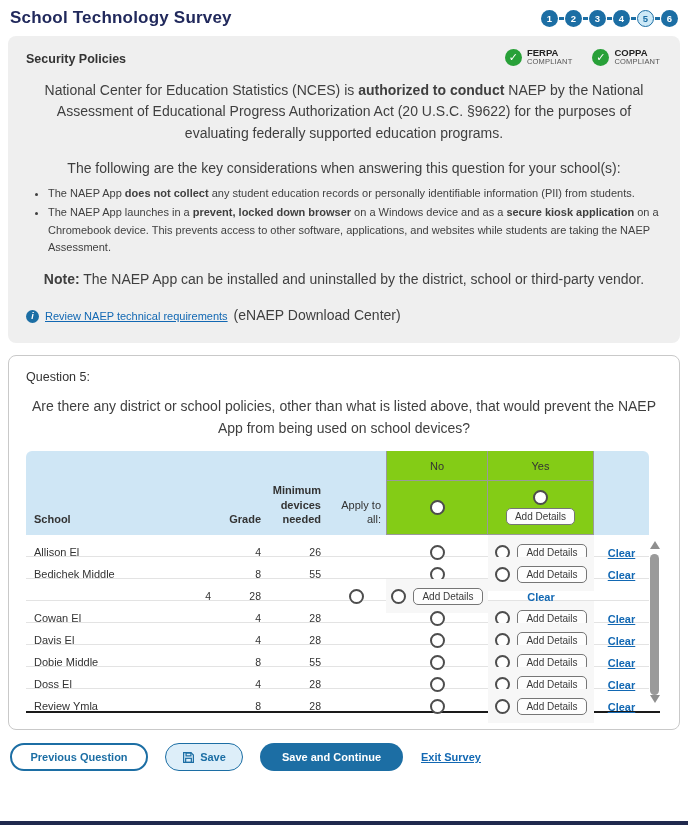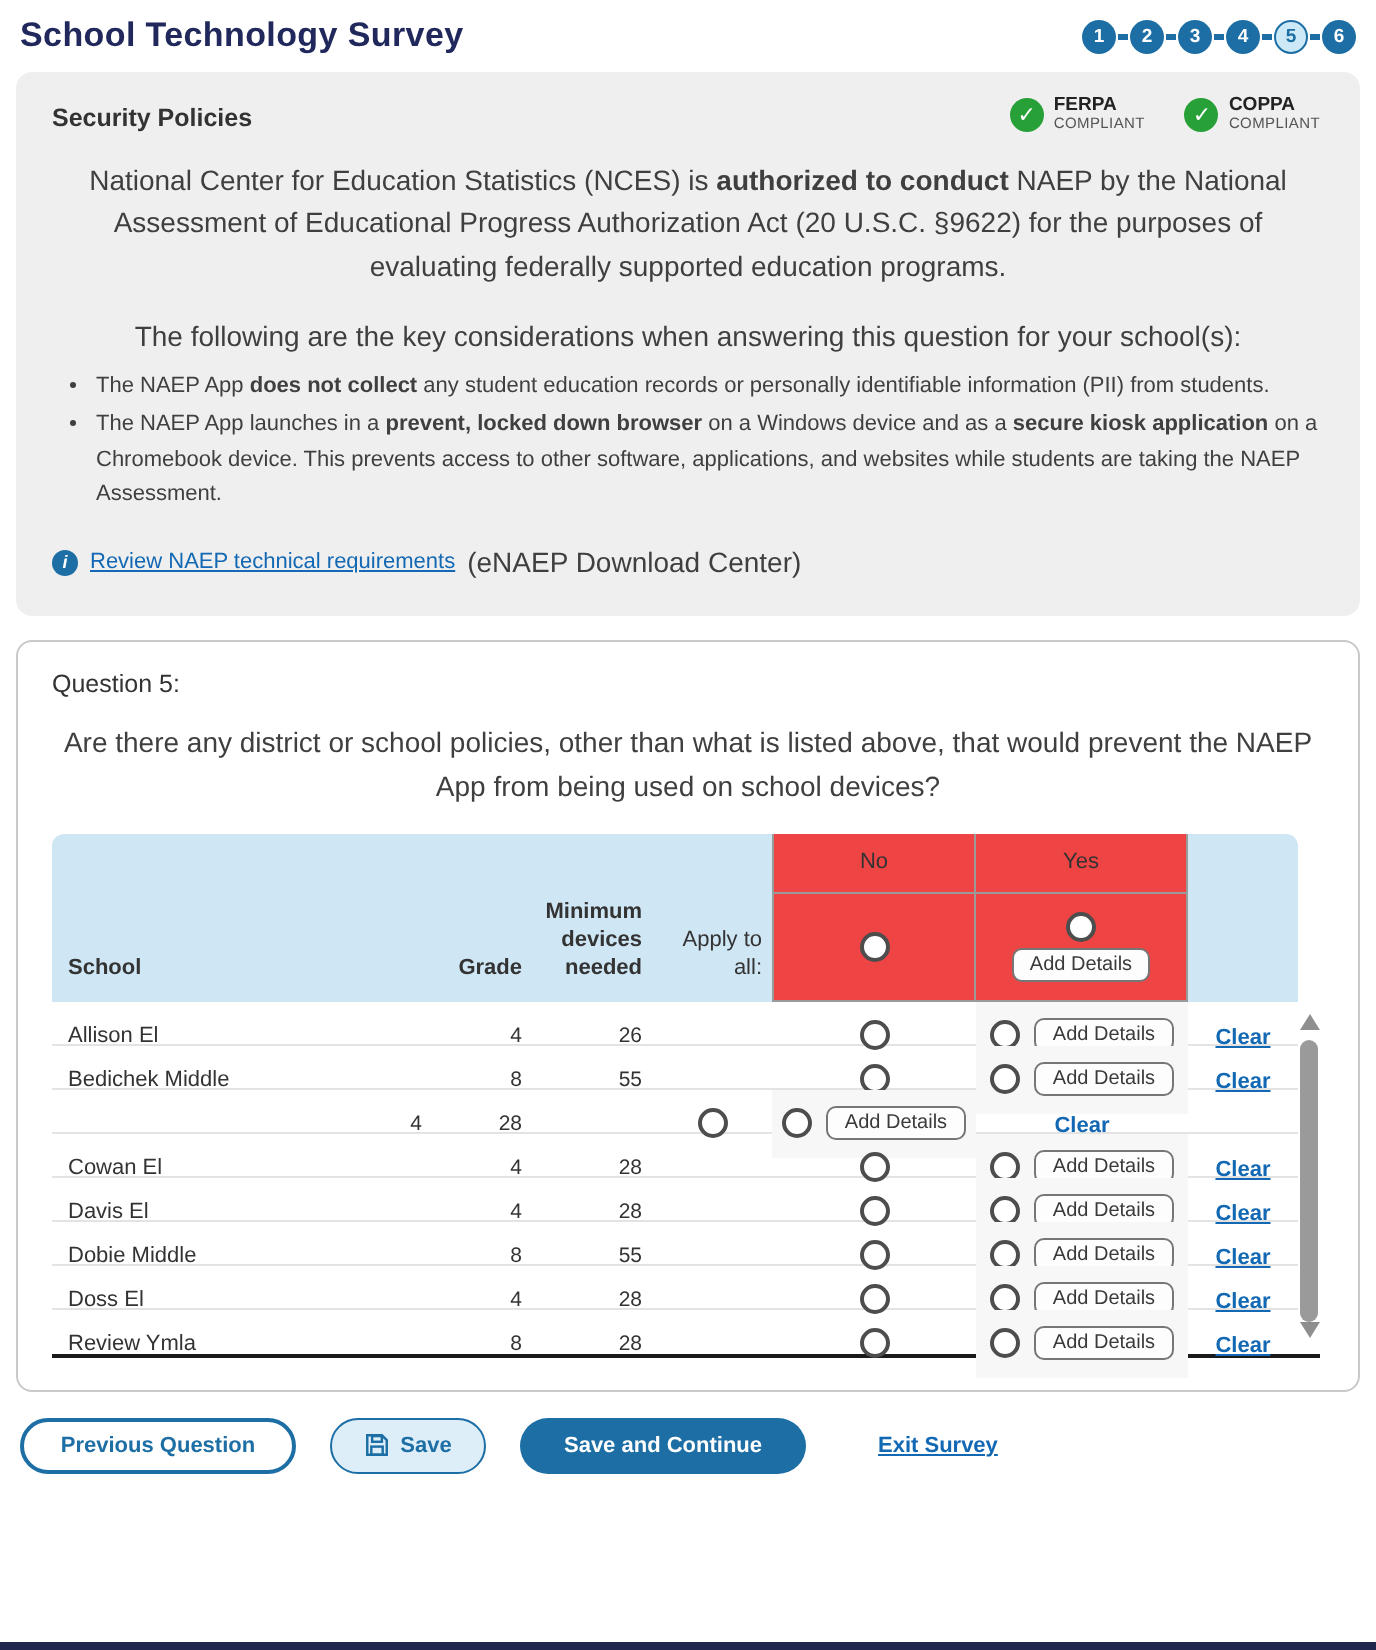--- a/index.html
+++ b/index.html
@@ -70,21 +70,21 @@
   }
   .hdr-left {
     width: 360px; display: grid; grid-template-columns: 190px 50px 60px 60px;
     align-items: end; padding-bottom: 9px;
   }
   .hdr-label { font-size: 11px; font-weight: bold; color: #333; line-height: 1.3; }
   .hdr-school { padding-left: 8px; }
   .hdr-right { text-align: right; padding-right: 5px; }
   .hdr-apply { font-weight: normal; }
   .choice-cell {
-    background: #ef4444; border: 1px solid #9a9a9a; border-top: none;
+    background: #84cc16; border: 1px solid #9a9a9a; border-top: none;
     display: flex; flex-direction: column;
   }
   .choice-cell.no-cell { width: 102px; }
   .choice-cell.yes-cell { width: 106px; border-left: none; }
   .choice-label {
     height: 30px; border-bottom: 1px solid #9a9a9a;
     display: flex; align-items: center; justify-content: center;
     font-size: 11px; color: #333;
   }
   .choice-body { flex: 1; display: flex; flex-direction: column; align-items: center; justify-content: center; gap: 3px; }
@@ -126,21 +126,21 @@
 
   
   .footer-bar { display: flex; align-items: center; margin-top: 13px; padding-left: 2px; }
   .pill-btn {
     height: 28px; border-radius: 14px; font-size: 11px; font-weight: bold;
     font-family: inherit; cursor: pointer; display: flex; align-items: center; justify-content: center;
   }
   .btn-outline { background: #fff; border: 2px solid #1c6ea4; color: #1c6ea4; width: 138px; }
   .btn-save { background: #ddeef9; border: 1px solid #1c6ea4; color: #1c6ea4; width: 78px; gap: 5px; margin-left: 17px; }
   .btn-primary { background: #1c6ea4; border: none; color: #fff; width: 143px; margin-left: 17px; }
-  .exit-link { margin-left: 36px; font-weight: bold; }
+  .exit-link { margin-left: 18px; font-weight: bold; }
 
   .bottom-bar { position: absolute; left: 0; right: 0; bottom: 0; height: 4px; background: #20294d; }
 </style>
 </head>
 <body>
 
 <div class="page">
 
   <div class="top-header">
     <div class="page-title">School Technology Survey</div>
@@ -182,20 +182,21 @@
 
     <p class="body-text"><span>National Center for Education Statistics (NCES) is </span><b>authorized to conduct</b><span> NAEP by the National Assessment of Educational Progress Authorization Act (20 U.S.C. §9622) for the purposes of evaluating federally supported education programs.</span></p>
 
     <p class="body-text">The following are the key considerations when answering this question for your school(s):</p>
 
     <ul>
       <li><span>The NAEP App </span><b>does not collect</b><span> any student education records or personally identifiable information (PII) from students.</span></li>
       <li><span>The NAEP App launches in a </span><b>prevent, locked down browser</b><span> on a Windows device and as a </span><b>secure kiosk application</b><span> on a Chromebook device. This prevents access to other software, applications, and websites while students are taking the NAEP Assessment.</span></li>
     </ul>
 
+    <p class="body-text note-line"><b>Note:</b><span> The NAEP App can be installed and uninstalled by the district, school or third-party vendor.</span></p>
 
     <div class="link-row">
       <span class="info-icon">i</span>
       <a class="text-link">Review NAEP technical requirements</a>
       <span class="body-text"> (eNAEP Download Center)</span>
     </div>
   </section>
 
   <section class="card question-card">
     <div class="q-heading">Question 5:</div>

